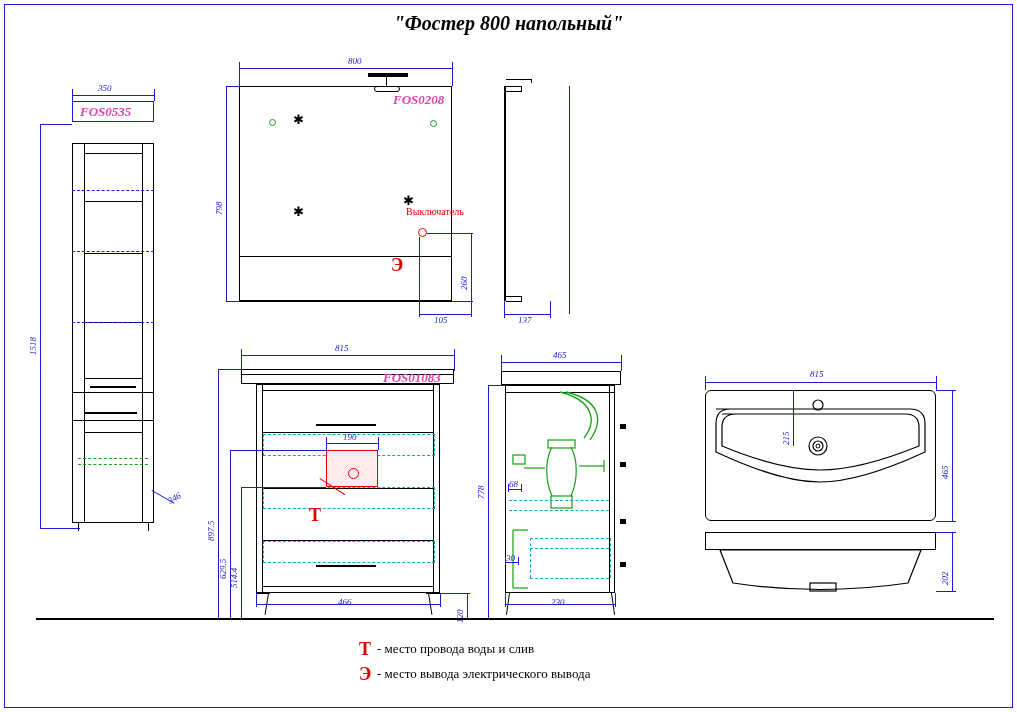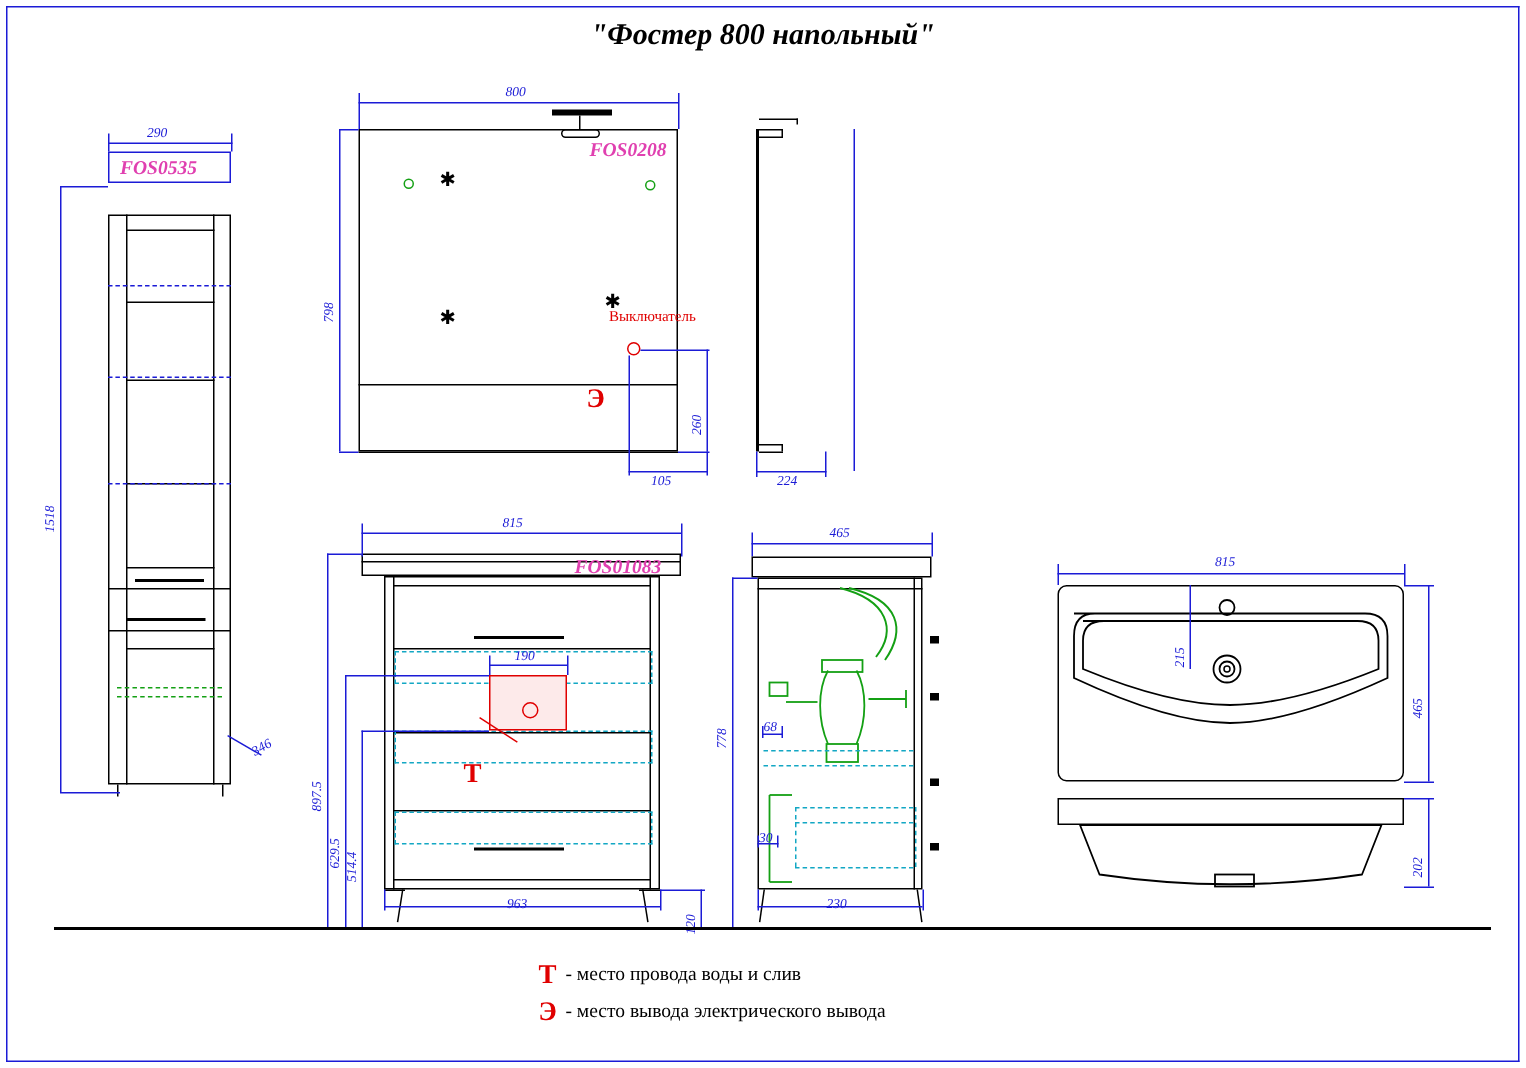--- a/index.html
+++ b/index.html
@@ -146,21 +146,21 @@
   <div class="ln" style="left:1012px;top:4px;  width:1px; height:704px;"></div>
 
   <div>
 
     <div class="boxb" style="left:72px; top:101px; width:82px; height:21px;"></div>
     <div class="code" style="left:80px; top:104px;">FOS0535</div>
 
     <div class="ln" style="left:72px; top:95px; width:83px; height:1px;"></div>
     <div class="ln" style="left:72px; top:89px; width:1px; height:12px;"></div>
     <div class="ln" style="left:154px;top:89px; width:1px; height:12px;"></div>
-    <div class="dimtxt" style="left:98px; top:83px;">290</div>
+    <div class="dimtxt" style="left:98px; top:83px;">350</div>
 
     <div class="boxk" style="left:72px; top:143px; width:82px; height:380px;"></div>
     <div class="lnk" style="left:84px; top:143px; width:1px; height:380px;"></div>
     <div class="lnk" style="left:142px;top:143px; width:1px; height:380px;"></div>
     <div class="lnk" style="left:84px; top:153px; width:59px; height:1px;"></div>
     <div class="lnk" style="left:84px; top:201px; width:59px; height:1px;"></div>
     <div class="lnk" style="left:84px; top:253px; width:59px; height:1px;"></div>
     <div class="lnk" style="left:84px; top:322px; width:59px; height:1px;"></div>
     <div class="lnk" style="left:84px; top:378px; width:59px; height:1px;"></div>
     <div class="lnk" style="left:72px; top:392px; width:82px; height:1px;"></div>
@@ -206,21 +206,21 @@
 
     <div class="code" style="left:393px; top:92px;">FOS0208</div>
 
     <div class="redtxt" style="left:406px; top:206px;">Выключатель</div>
     <div class="circr" style="left:418px; top:228px; width:9px; height:9px;"></div>
     <div class="marker" style="left:391px; top:255px;">Э</div>
 
     <div class="ln" style="left:239px; top:68px; width:213px; height:1px;"></div>
     <div class="ln" style="left:239px; top:62px; width:1px; height:24px;"></div>
     <div class="ln" style="left:452px; top:62px; width:1px; height:24px;"></div>
-    <div class="dimtxt" style="left:337px; top:56px;">800</div>
+    <div class="dimtxt" style="left:348px; top:56px;">800</div>
 
     <div class="ln" style="left:226px; top:86px; width:1px; height:215px;"></div>
     <div class="ln" style="left:226px; top:86px; width:13px; height:1px;"></div>
     <div class="ln" style="left:226px; top:301px; width:13px; height:1px;"></div>
     <div class="dimtxt vert" style="left:224px; top:205px;">798</div>
 
     <div class="ln" style="left:471px; top:233px; width:1px; height:68px;"></div>
     <div class="ln" style="left:427px; top:233px; width:46px; height:1px;"></div>
     <div class="ln" style="left:452px; top:301px; width:21px; height:1px;"></div>
     <div class="dimtxt vert" style="left:469px; top:280px;">260</div>
@@ -237,21 +237,21 @@
     <div class="lnk" style="left:521px; top:86px; width:1px; height:6px;"></div>
     <div class="lnk" style="left:506px; top:79px; width:26px; height:1px;"></div>
     <div class="lnk" style="left:531px; top:79px; width:1px; height:4px;"></div>
     <div class="lnk" style="left:506px; top:296px; width:16px; height:1px;"></div>
     <div class="lnk" style="left:521px; top:296px; width:1px; height:5px;"></div>
     <div class="lnk" style="left:506px; top:301px; width:16px; height:1px;"></div>
 
     <div class="ln" style="left:504px; top:314px; width:47px; height:1px;"></div>
     <div class="ln" style="left:504px; top:301px; width:1px; height:17px;"></div>
     <div class="ln" style="left:550px; top:301px; width:1px; height:17px;"></div>
-    <div class="dimtxt" style="left:518px; top:315px;">224</div>
+    <div class="dimtxt" style="left:518px; top:315px;">137</div>
 
     <div class="ln" style="left:569px; top:86px; width:1px; height:228px;"></div>
   </div>
 
   <div>
 
     <div class="boxk" style="left:241px; top:369px; width:213px; height:15px;"></div>
     <div class="lnk" style="left:241px; top:374px; width:213px; height:1px;"></div>
 
     <div class="code" style="left:383px; top:370px;">FOS01083</div>
@@ -287,21 +287,21 @@
     <div class="lnk" style="left:426px; top:593px; width:14px; height:1px;"></div>
 
     <div class="ln" style="left:241px; top:355px; width:213px; height:1px;"></div>
     <div class="ln" style="left:241px; top:349px; width:1px; height:22px;"></div>
     <div class="ln" style="left:454px; top:349px; width:1px; height:22px;"></div>
     <div class="dimtxt" style="left:335px; top:343px;">815</div>
 
     <div class="ln" style="left:256px; top:604px; width:184px; height:1px;"></div>
     <div class="ln" style="left:256px; top:593px; width:1px; height:14px;"></div>
     <div class="ln" style="left:440px; top:593px; width:1px; height:14px;"></div>
-    <div class="dimtxt" style="left:338px; top:597px;">963</div>
+    <div class="dimtxt" style="left:338px; top:597px;">466</div>
 
     <div class="ln" style="left:218px; top:369px; width:1px; height:249px;"></div>
     <div class="ln" style="left:218px; top:369px; width:23px; height:1px;"></div>
     <div class="ln" style="left:218px; top:618px; width:40px; height:1px;"></div>
     <div class="dimtxt vert" style="left:216px; top:531px;">897.5</div>
 
     <div class="ln" style="left:230px; top:450px; width:1px; height:168px;"></div>
     <div class="ln" style="left:230px; top:450px; width:96px; height:1px;"></div>
     <div class="dimtxt vert" style="left:228px; top:569px;">629.5</div>
 

